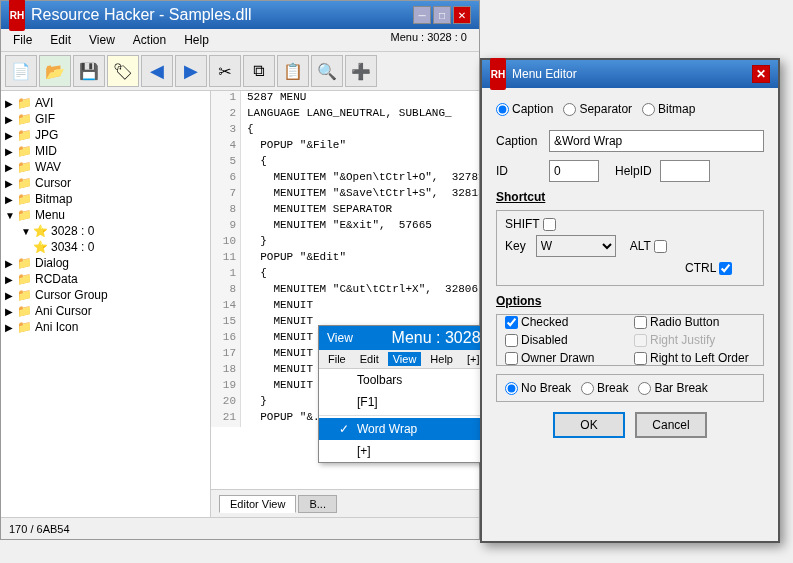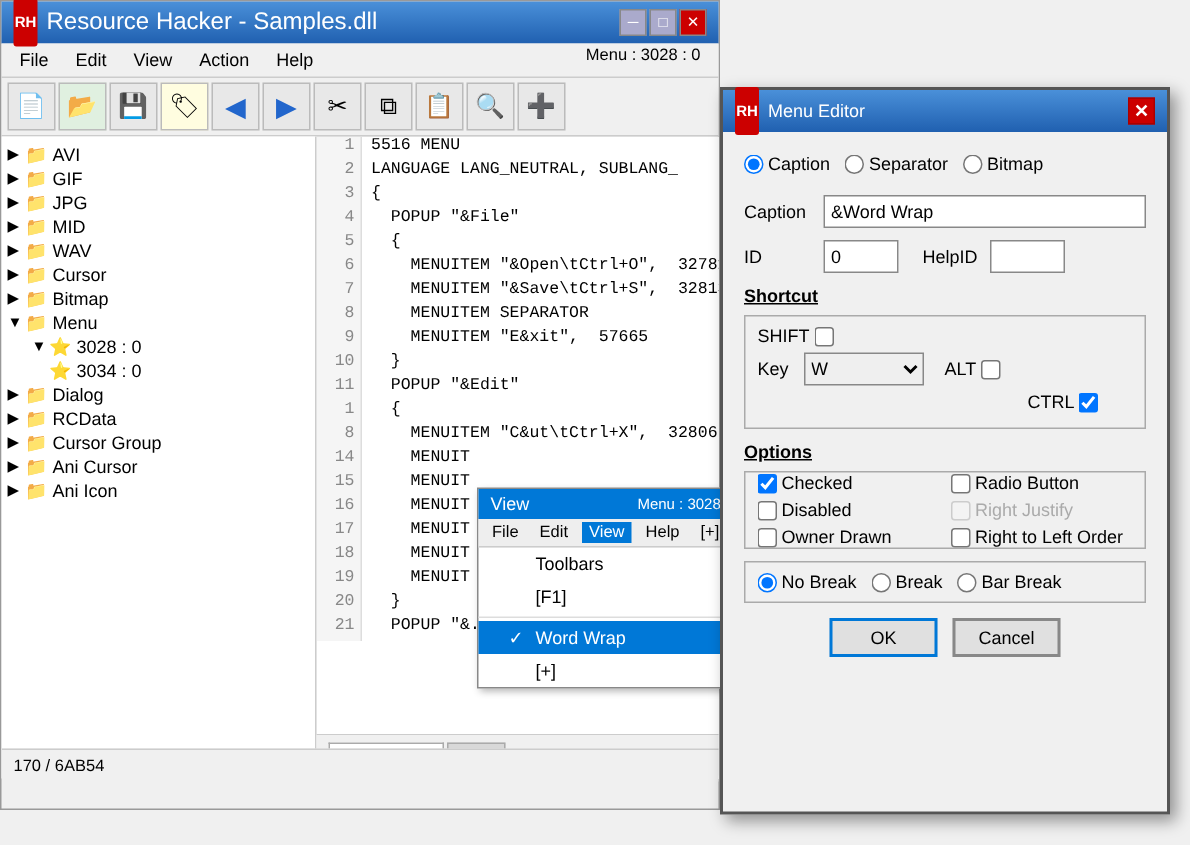--- a/index.html
+++ b/index.html
@@ -137,21 +137,21 @@
     }
 
     .line-content {
       padding-left: 6px;
       white-space: pre;
     }
 
     
     .status-bar {
       position: absolute;
-      bottom: 18px; left: 0; right: 0;
+      bottom: 0; left: 0; right: 0;
       height: 22px;
       background: #f0f0f0;
       border-top: 1px solid #ccc;
       display: flex;
       align-items: center;
       padding: 0 8px;
       font-size: 11px;
     }
 
     
@@ -515,21 +515,21 @@
         <div class="tree-item">
           <span class="tree-arrow">▶</span>
           <span class="tree-icon folder-icon">📁</span>
           <span>Ani Icon</span>
         </div>
       </div>
 
     <div class="code-panel" id="code-panel">
     <div class="code-line">
           <span class="line-num">1</span>
-          <span class="line-content">5516 MENU</span>
+          <span class="line-content">5287 MENU</span>
         </div>
         <div class="code-line">
           <span class="line-num">2</span>
           <span class="line-content">LANGUAGE LANG_NEUTRAL, SUBLANG_</span>
         </div>
         <div class="code-line">
           <span class="line-num">3</span>
           <span class="line-content">{</span>
         </div>
         <div class="code-line">
@@ -613,21 +613,21 @@
   </div>
 
   <div class="status-bar">
     <span>170 / 6AB54</span>
   </div>
 </div>
 
 <div class="dropdown-menu">
   <div class="dropdown-header">
     <span>View</span>
-    <span style="font-size:10px;">Menu : 3028</span>
+    <span style="font-size:16px;">Menu : 3028</span>
   </div>
   <div style="display:flex; gap:4px; padding: 2px 4px; background:#eee; border-bottom:1px solid #ccc;">
     <span style="padding:1px 5px;cursor:pointer;font-size:11px;">File</span>
     <span style="padding:1px 5px;cursor:pointer;font-size:11px;">Edit</span>
     <span style="padding:1px 5px;cursor:pointer;font-size:11px; background:#0078d7; color:white;">View</span>
     <span style="padding:1px 5px;cursor:pointer;font-size:11px;">Help</span>
     <span style="padding:1px 5px;cursor:pointer;font-size:11px;">[+]</span>
   </div>
   <div class="dropdown-item">
     <span class="check-mark"></span>

